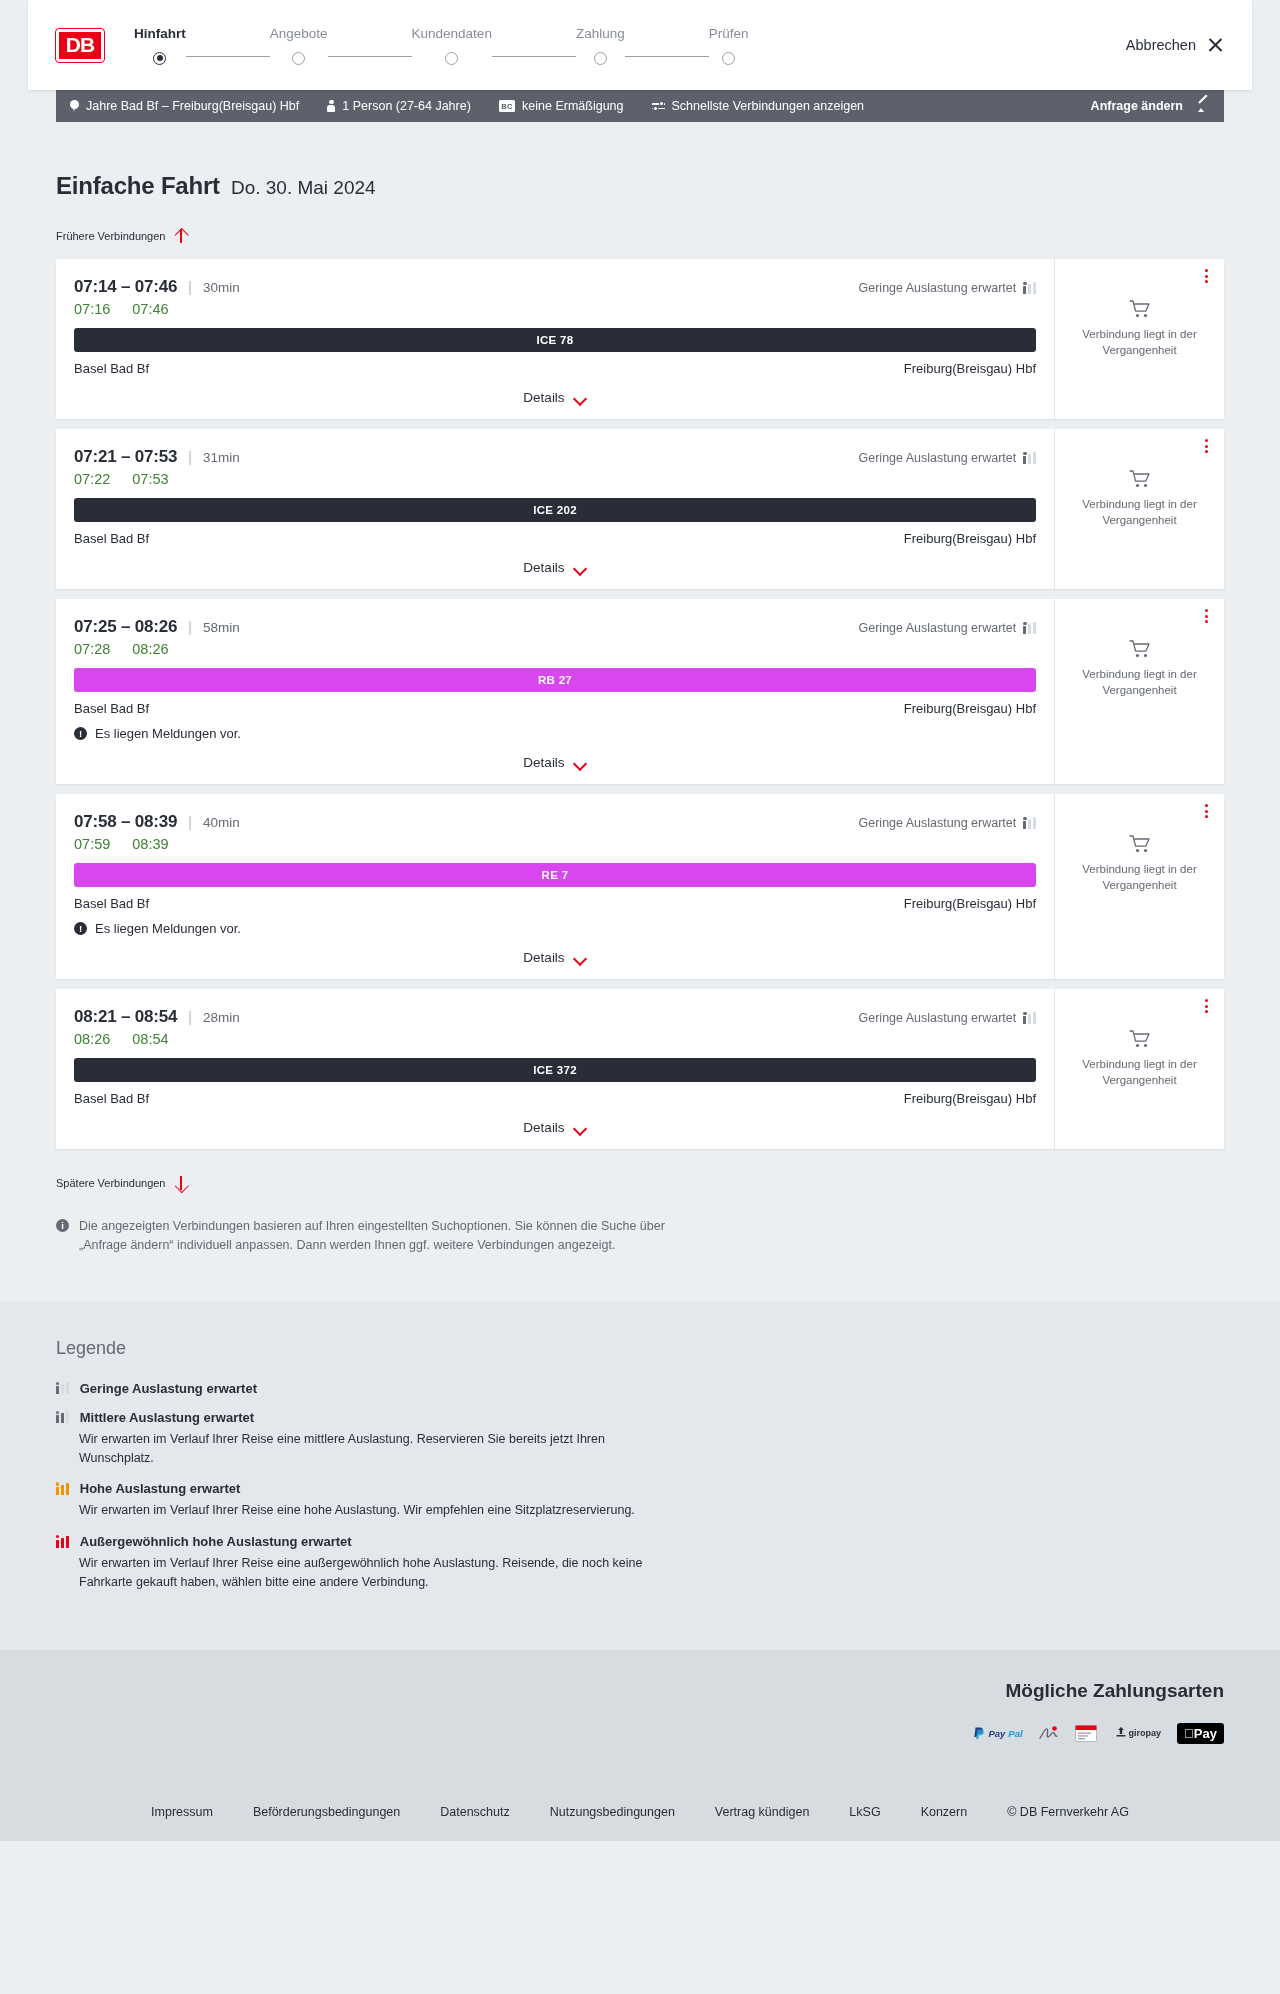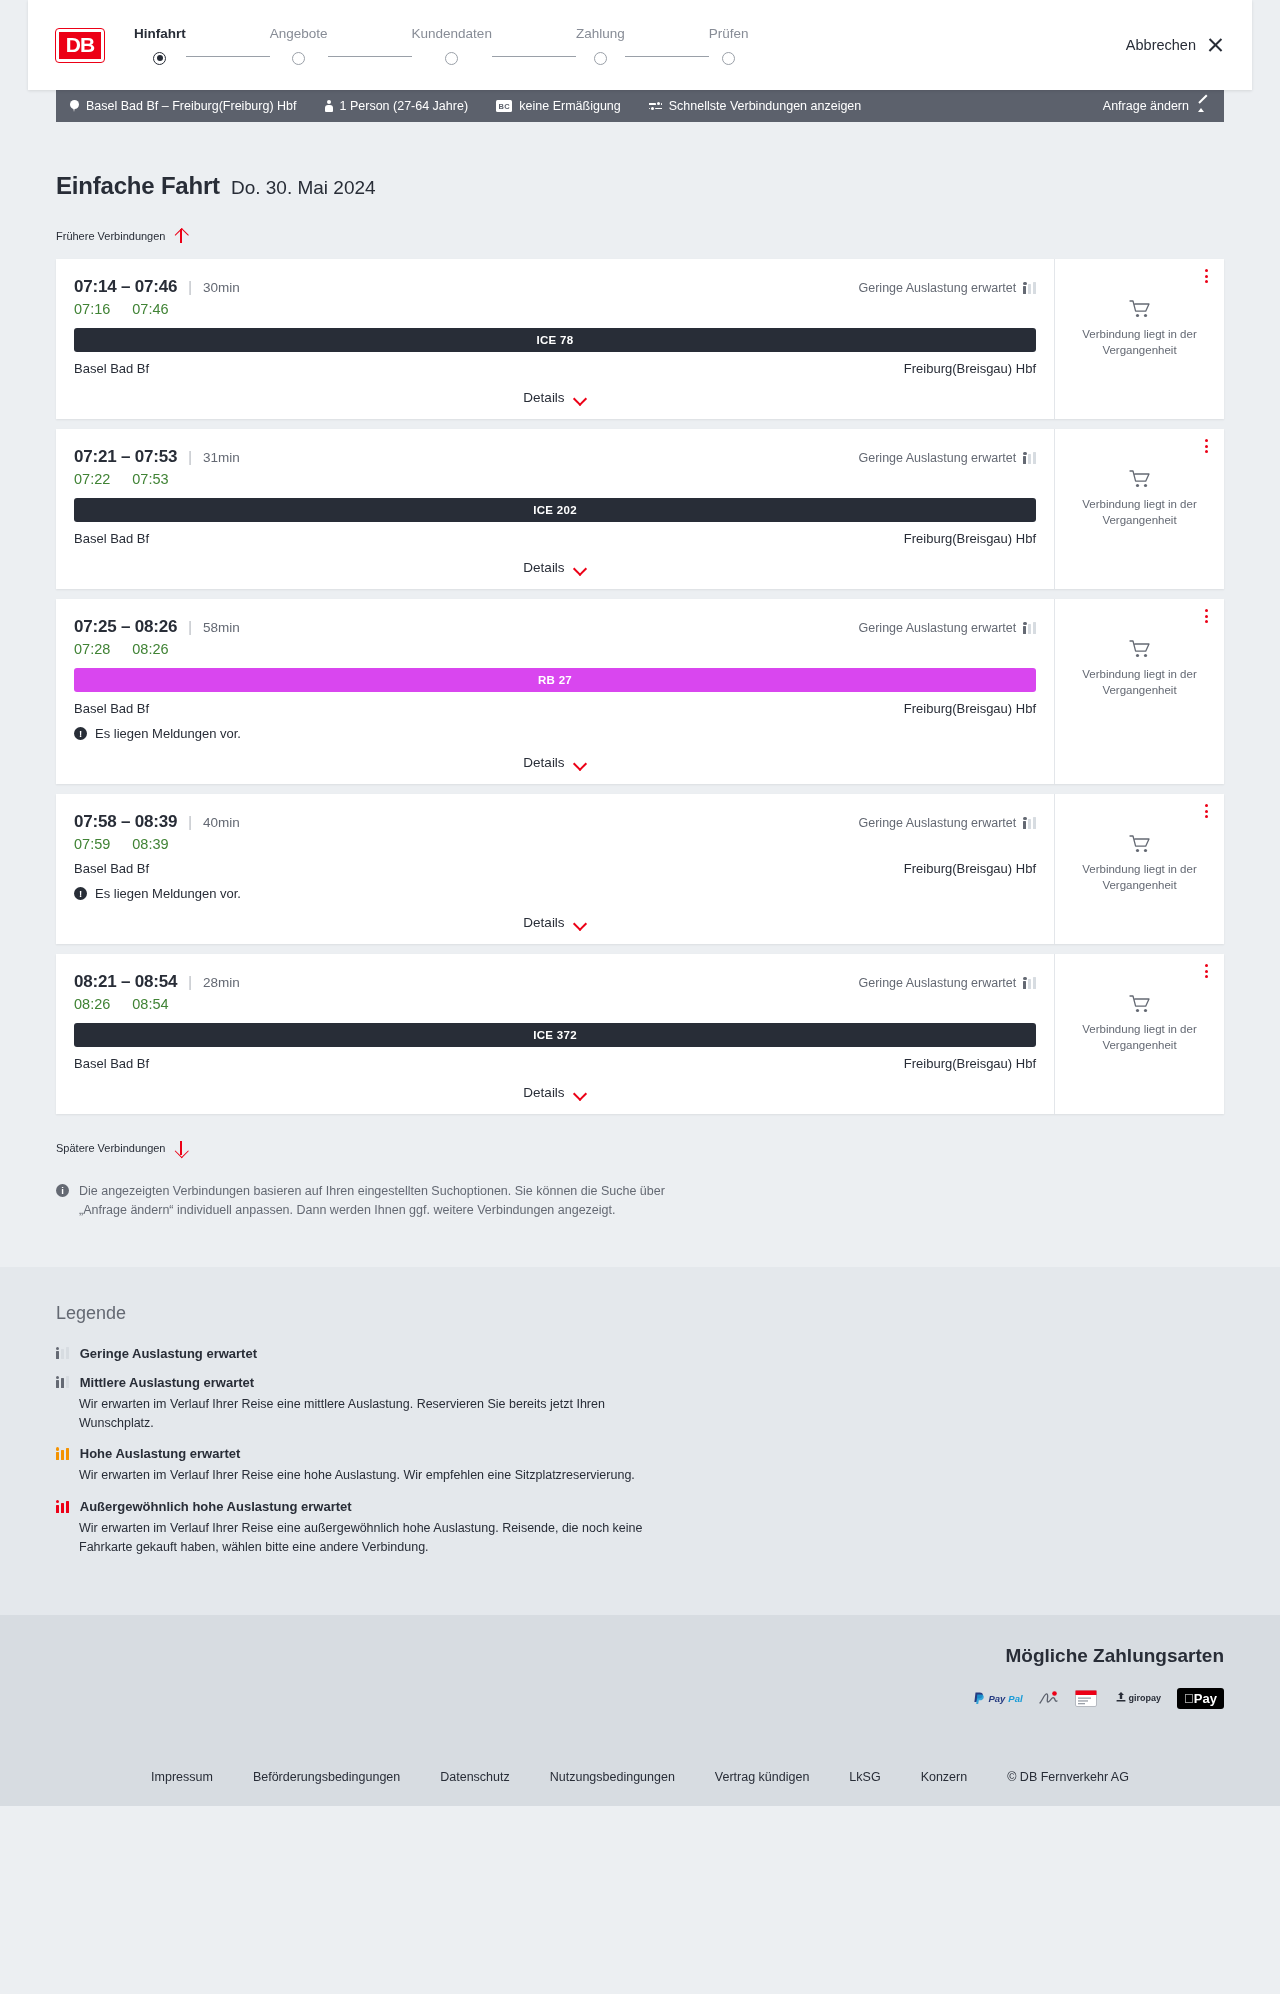--- a/index.html
+++ b/index.html
@@ -83,21 +83,21 @@
     background: #5c616c;
     color: #fff;
     height: 32px;
     display: flex;
     align-items: center;
     padding: 0 14px;
     font-size: 12.5px;
     gap: 0;
   }
   .sum-item { display: flex; align-items: center; gap: 7px; margin-right: 28px; white-space: nowrap; }
-  .sum-item.last { margin-left: auto; margin-right: 0; gap: 9px; cursor: pointer; }
+  .sum-item.last { margin-left: auto; margin-right: 0; gap: 15px; cursor: pointer; font-weight: bold; }
   .pin-icon { width: 9px; height: 12px; position: relative; display:inline-block; }
   .pin-icon::before {
     content:""; position:absolute; left:0; top:0;
     width:9px; height:9px; border-radius:50% 50% 50% 50%;
     background:#fff;
   }
   .pin-icon::after {
     content:""; position:absolute; left:3px; top:7px;
     border-left:1.5px solid transparent; border-right:1.5px solid transparent;
     border-top:5px solid #fff;
@@ -361,21 +361,21 @@
         <span>Abbrechen</span>
         <span class="x-icon"></span>
       </div>
     </div>
   </div>
 
   <div class="summary-wrap">
     <div class="summary">
       <div class="sum-item">
         <span class="pin-icon"></span>
-        <span>Basel Bad Bf – Freiburg(Freiburg) Hbf</span>
+        <span>Jahre Bad Bf – Freiburg(Breisgau) Hbf</span>
       </div>
       <div class="sum-item">
         <span class="person-icon"></span>
         <span>1 Person (27-64 Jahre)</span>
       </div>
       <div class="sum-item">
         <span class="bc-badge">BC</span>
         <span>keine Ermäßigung</span>
       </div>
       <div class="sum-item">
@@ -564,20 +564,21 @@
                   <b class="occ-head"></b>
                   <b></b>
                   <b></b>
                 </span>
               </span>
             </div>
             <div class="realtime">
               <span>07:59</span>
               <span>08:39</span>
             </div>
+            <div class="train-bar grey">RE 7</div>
             <div class="stations">
               <span>Basel Bad Bf</span>
               <span>Freiburg(Breisgau) Hbf</span>
             </div>
             <div class="notice">
               <span class="warn-icon">!</span>
               <span>Es liegen Meldungen vor.</span>
             </div>
             <div class="details-row">
               <span class="details-btn">

